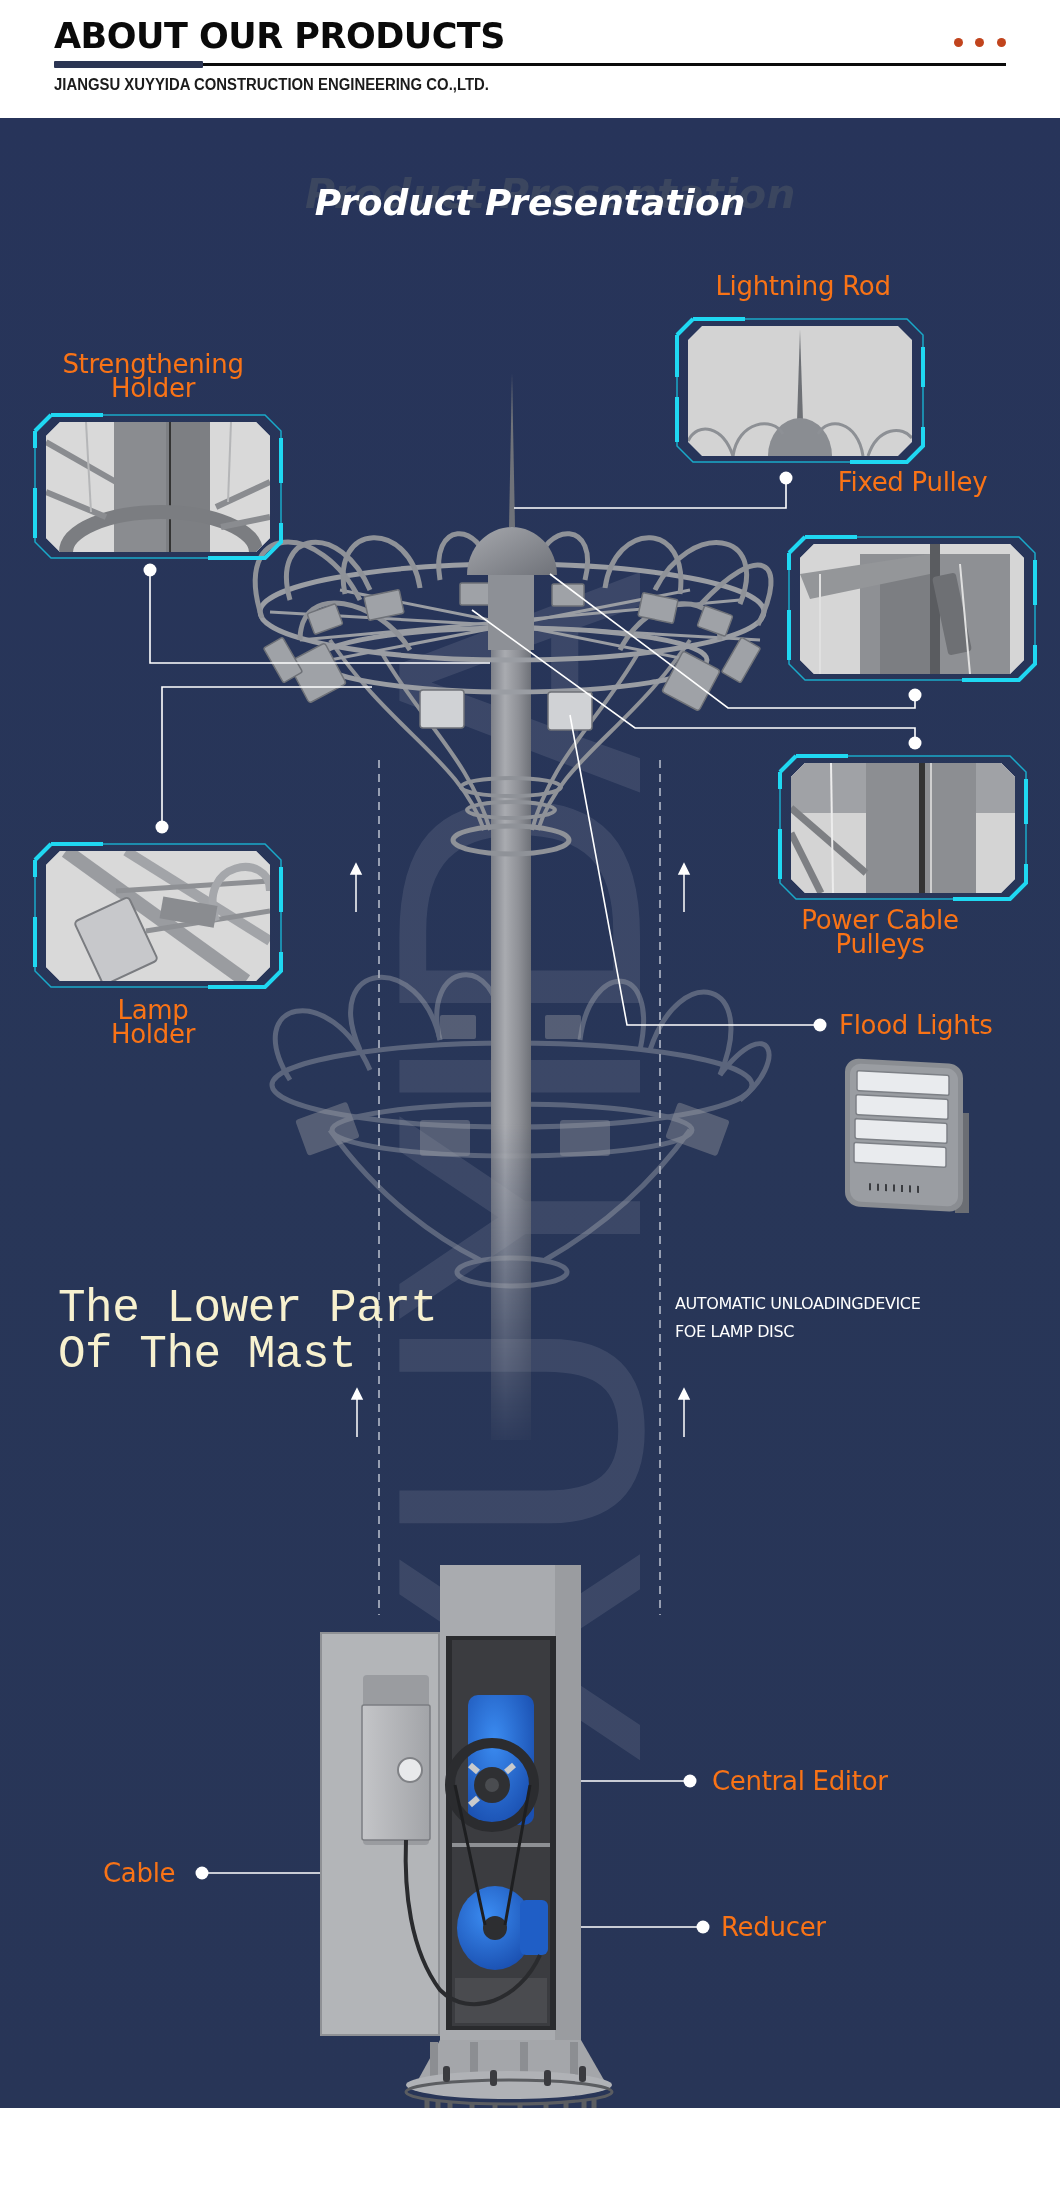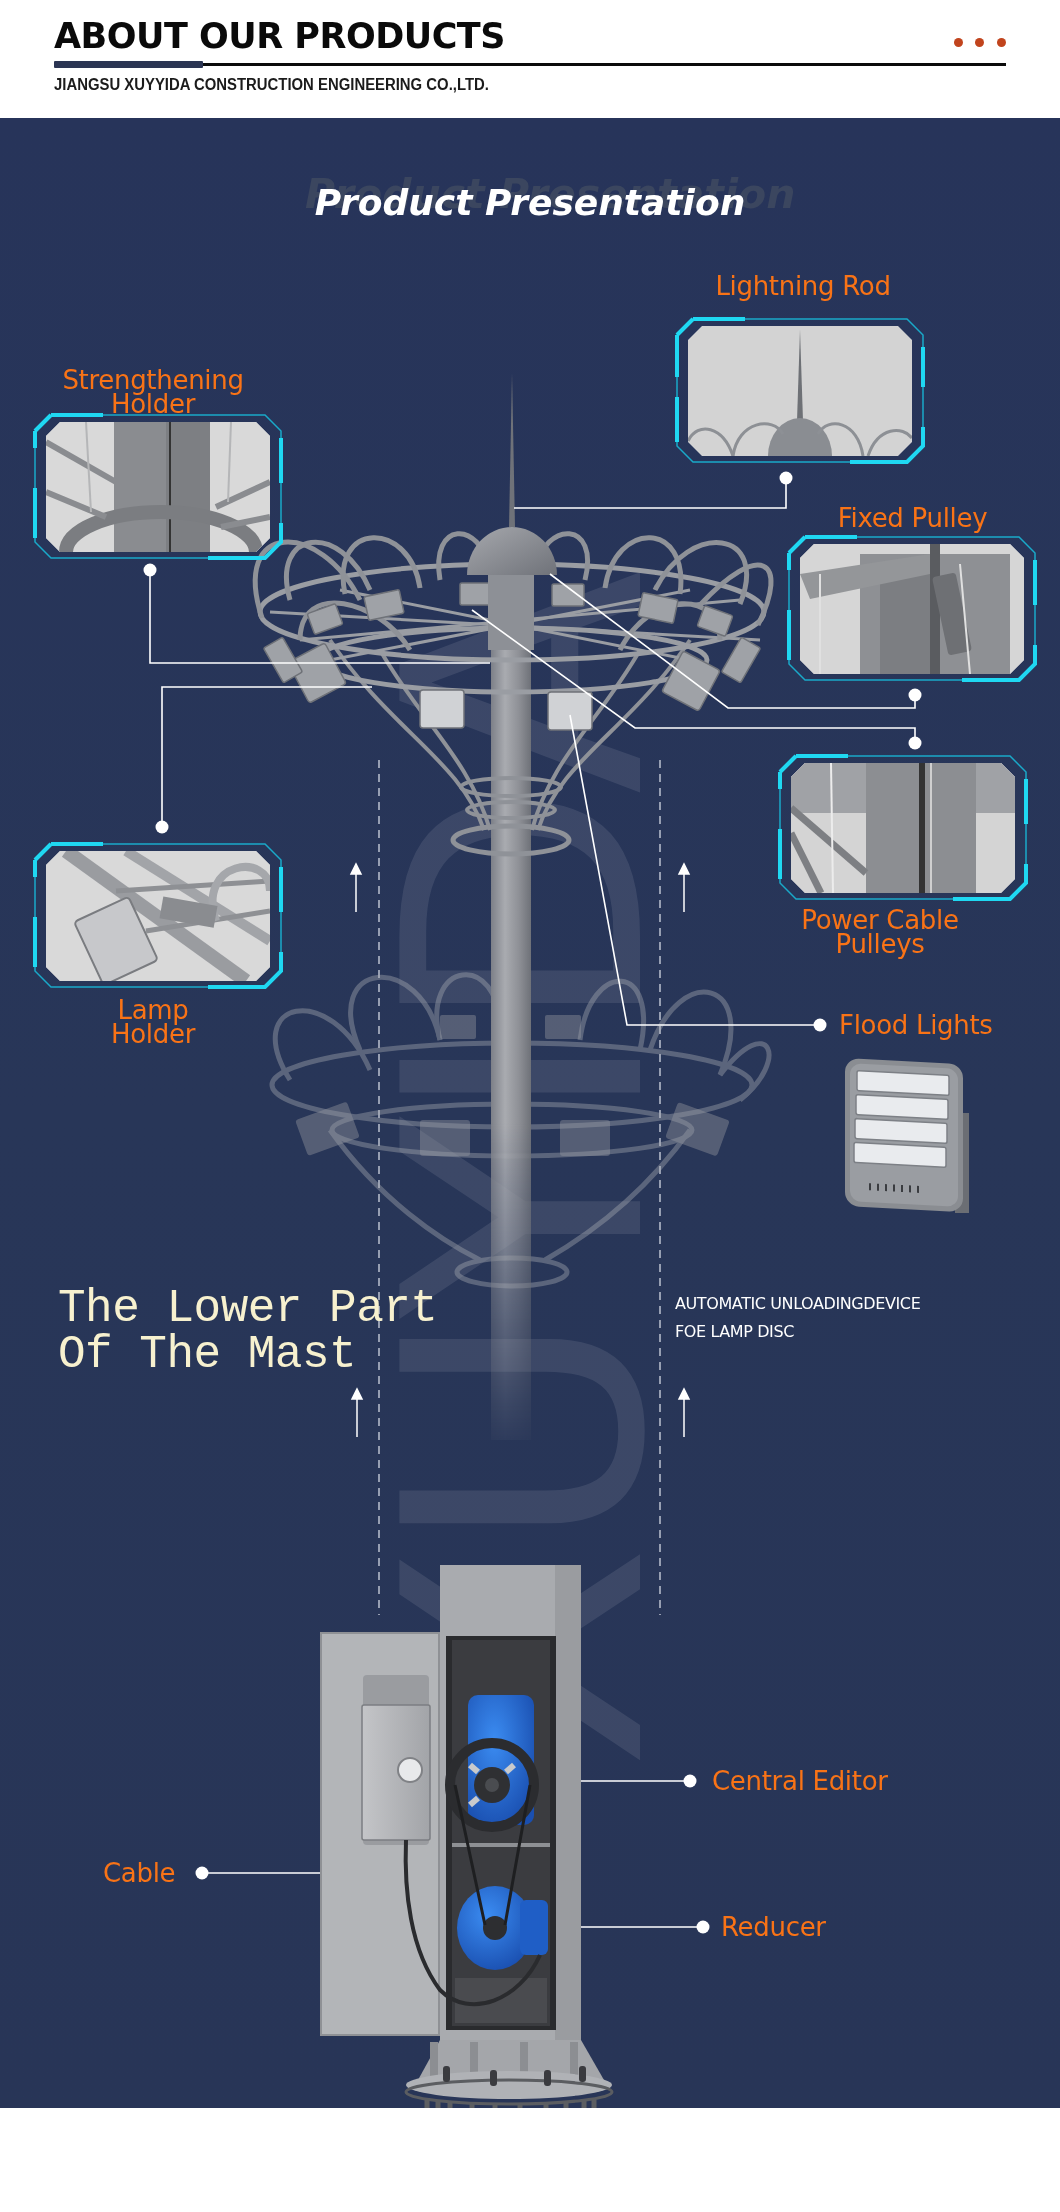--- a/index.html
+++ b/index.html
@@ -298,21 +298,21 @@
         <path d="M80,130 A32,38 0 0 1 144,130 Z" fill="#8a8d92"></path>
         <path d="M0,115 C10,95 35,100 45,130" stroke="#8d9095" stroke-width="3" fill="none"></path>
         <path d="M45,130 C50,95 85,90 95,108" stroke="#8d9095" stroke-width="3" fill="none"></path>
         <path d="M130,108 C140,90 170,95 175,130" stroke="#8d9095" stroke-width="3" fill="none"></path>
         <path d="M180,130 C190,100 215,100 224,112" stroke="#8d9095" stroke-width="3" fill="none"></path>
       </svg>
     </div>
   </div>
   <div class="dot" style="left:786px;top:360px;"></div>
 
-  <div class="label" style="left:23px;top:234px;width:260px;margin-top:16px;">
+  <div class="label" style="left:23px;top:234px;width:260px;">
     <div>Strengthening</div>
     <div>Holder</div>
   </div>
   <div class="frame" style="left:33px;top:295px;width:250px;height:147px;">
     <svg width="250" height="147">
       <path d="M18,2 H232 L248,18 V129 L232,145 H18 L2,129 V18 Z" fill="none" stroke="#1aa9c9" stroke-width="1.5"></path>
       <path d="M18,2 H70" stroke="#1fd8f2" stroke-width="4"></path>
       <path d="M2,18 L18,2" stroke="#1fd8f2" stroke-width="4"></path>
       <path d="M2,18 V35" stroke="#1fd8f2" stroke-width="4"></path>
       <path d="M248,25 V70" stroke="#1fd8f2" stroke-width="4"></path>
@@ -330,21 +330,21 @@
         <line x1="0" y1="70" x2="60" y2="95" stroke="#8a8c90" stroke-width="6"></line>
         <line x1="224" y1="60" x2="170" y2="85" stroke="#8a8c90" stroke-width="6"></line>
         <line x1="224" y1="95" x2="175" y2="105" stroke="#8a8c90" stroke-width="6"></line>
         <line x1="40" y1="0" x2="45" y2="90" stroke="#b5b6b8" stroke-width="2"></line>
         <line x1="185" y1="0" x2="182" y2="80" stroke="#b5b6b8" stroke-width="2"></line>
       </svg>
     </div>
   </div>
   <div class="dot" style="left:150px;top:452px;"></div>
 
-  <div class="label" style="left:790px;top:352px;width:245px;margin-top:36px;">Fixed Pulley</div>
+  <div class="label" style="left:790px;top:352px;width:245px;">Fixed Pulley</div>
   <div class="frame" style="left:787px;top:417px;width:250px;height:147px;">
     <svg width="250" height="147">
       <path d="M18,2 H232 L248,18 V129 L232,145 H18 L2,129 V18 Z" fill="none" stroke="#1aa9c9" stroke-width="1.5"></path>
       <path d="M18,2 H70" stroke="#1fd8f2" stroke-width="4"></path>
       <path d="M2,18 L18,2" stroke="#1fd8f2" stroke-width="4"></path>
       <path d="M2,18 V35" stroke="#1fd8f2" stroke-width="4"></path>
       <path d="M248,25 V70" stroke="#1fd8f2" stroke-width="4"></path>
       <path d="M248,110 V129 L232,145 H175" stroke="#1fd8f2" stroke-width="4" fill="none"></path>
       <path d="M2,75 V125" stroke="#1fd8f2" stroke-width="4"></path>
     </svg>

